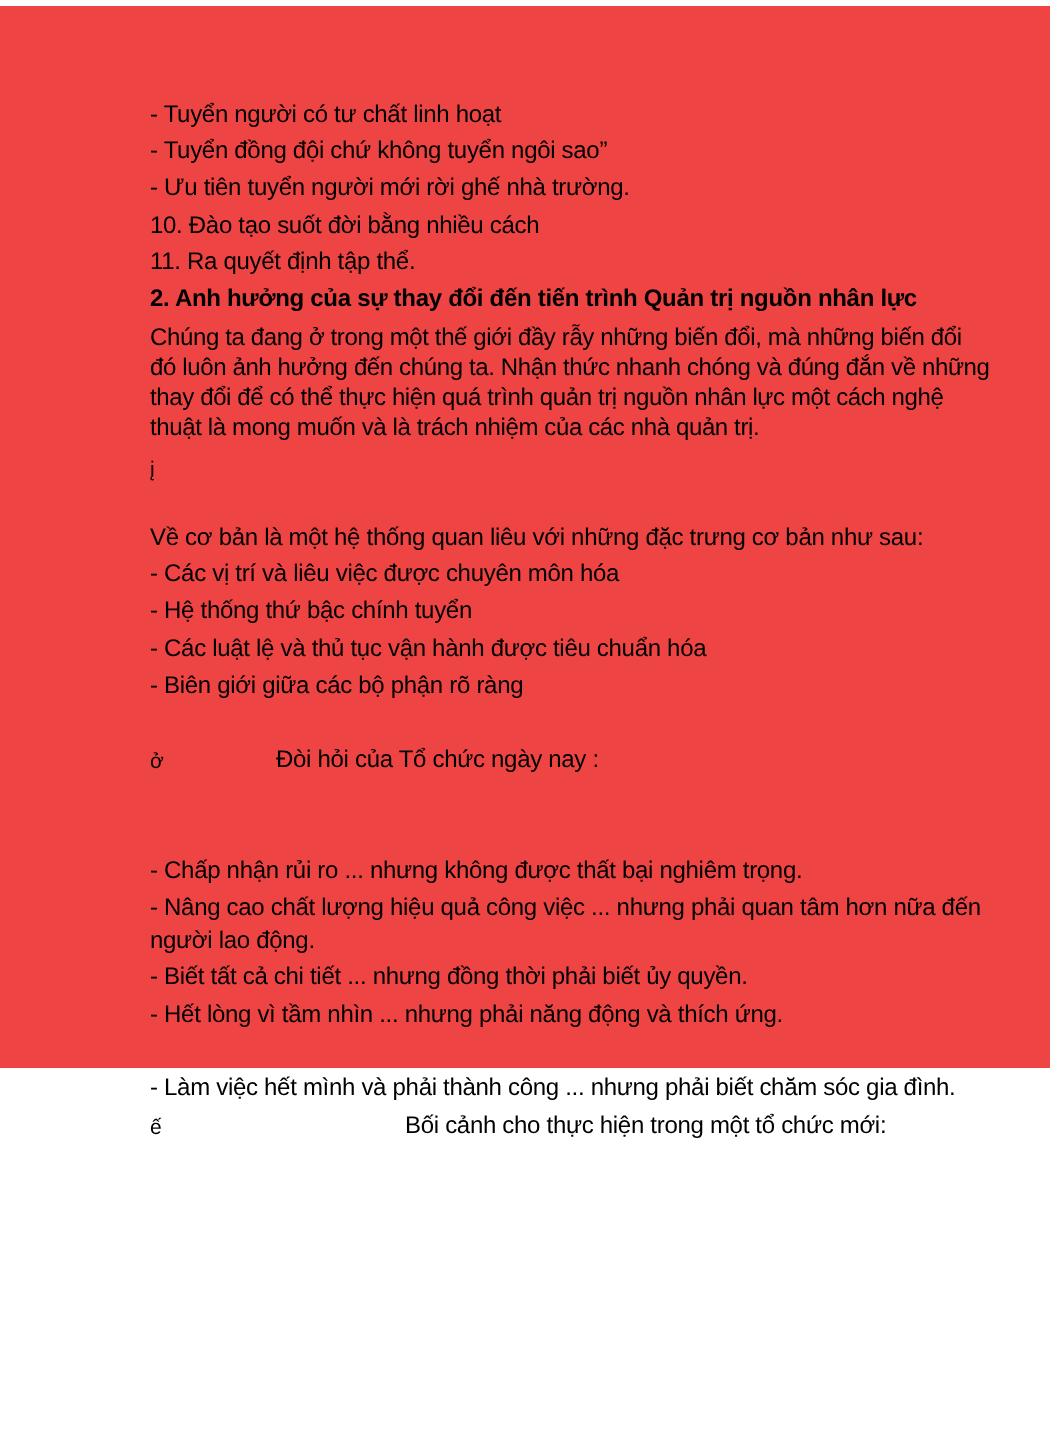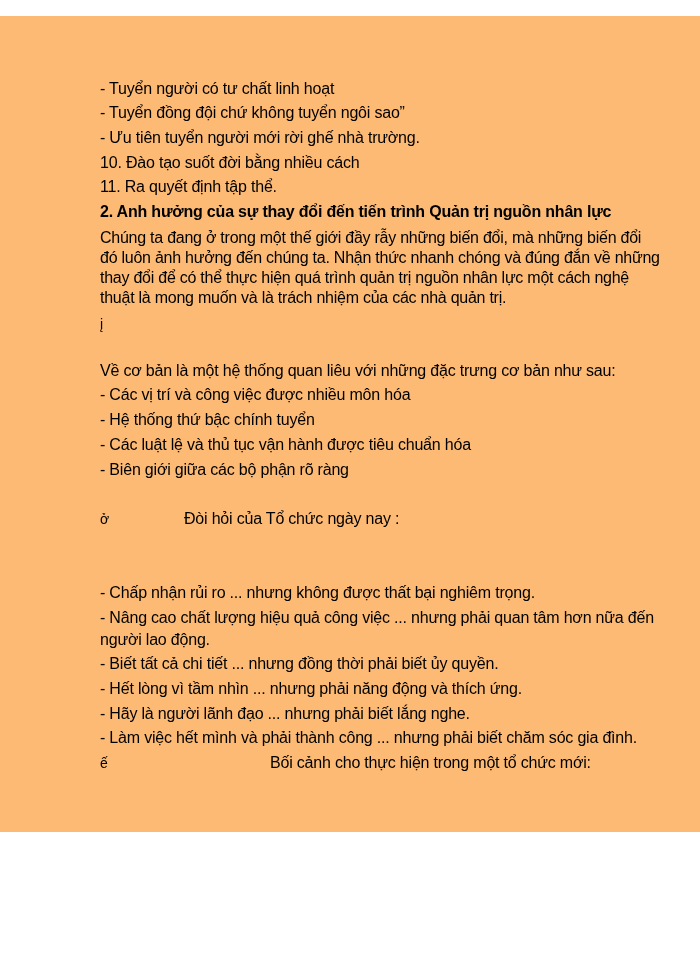--- a/index.html
+++ b/index.html
@@ -1,18 +1,18 @@
 <!DOCTYPE html>
 <html><head>
   <meta charset="utf-8">
   <style>
     html, body { margin: 0; padding: 0; background: #ffffff; }
     body { width: 700px; height: 960px; position: relative; overflow: hidden;
            font-family: "Liberation Sans", sans-serif; color: #000; }
-    .page { position: absolute; left: 0; top: 16px; width: 700px; height: 816px; background: #fdba74; }
+    .page { position: absolute; left: 0; top: 4px; width: 700px; height: 708px; background: #ef4444; }
     .ln { position: absolute; left: 100px; font-size: 16px; line-height: 20px; white-space: nowrap; letter-spacing: -0.2px; }
     .bold { font-weight: bold; }
     .para { position: absolute; left: 100px; width: 600px; font-size: 16px; line-height: 20px; letter-spacing: -0.25px; }
     .para span { display: block; white-space: nowrap; }
     .mark { position: absolute; left: 100px; font-size: 14px; line-height: 20px; }
   </style>
 </head>
 <body>
 
 <div class="page">
@@ -28,32 +28,31 @@
   <div class="para" style="top:212px">
     <span>Chúng ta đang ở trong một thế giới đầy rẫy những biến đổi, mà những biến đổi</span>
     <span>đó luôn ảnh hưởng đến chúng ta. Nhận thức nhanh  chóng và đúng đắn về những</span>
     <span>thay đổi để có thể thực hiện quá trình quản trị nguồn nhân lực một cách nghệ</span>
     <span>thuật là mong muốn và là trách nhiệm của các nhà quản  trị.</span>
   </div>
 
   <div class="mark" style="top:298px">į</div>
 
   <div class="ln" style="top:345px">Về cơ bản là một hệ thống quan liêu với những đặc trưng cơ bản như sau:</div>
-  <div class="ln" style="top:369px">- Các vị trí và công việc được nhiều môn hóa</div>
+  <div class="ln" style="top:369px">- Các vị trí và liêu việc được chuyên môn hóa</div>
   <div class="ln" style="top:394px">- Hệ thống thứ bậc chính tuyển</div>
   <div class="ln" style="top:419px">- Các luật lệ và thủ tục vận hành được tiêu chuẩn  hóa</div>
   <div class="ln" style="top:444px">- Biên giới giữa các bộ phận rõ ràng</div>
 
   <div class="mark" style="top:493px">ở</div>
   <div class="ln" style="top:493px; left:184px">Đòi hỏi của Tổ chức ngày nay  :</div>
 
   <div class="ln" style="top:567px">- Chấp nhận rủi ro ... nhưng không được thất bại nghiêm trọng.</div>
   <div class="ln" style="top:592px">- Nâng cao chất lượng hiệu quả công việc ... nhưng phải quan tâm hơn nữa đến</div>
   <div class="ln" style="top:614px">người lao động.</div>
   <div class="ln" style="top:638px">- Biết tất cả chi tiết ... nhưng đồng thời phải biết ủy quyền.</div>
   <div class="ln" style="top:663px">- Hết lòng vì tầm nhìn ... nhưng phải năng động và thích ứng.</div>
-  <div class="ln" style="top:688px">- Hãy là người lãnh đạo ... nhưng phải biết lắng nghe.</div>
   <div class="ln" style="top:712px">- Làm việc hết mình và phải thành công ... nhưng phải biết chăm sóc gia đình.</div>
 
   <div class="mark" style="top:737px">ế</div>
   <div class="ln" style="top:737px; left:270px">Bối cảnh cho thực hiện trong một tổ chức mới:</div>
 
 </div>
 
 </body></html>

